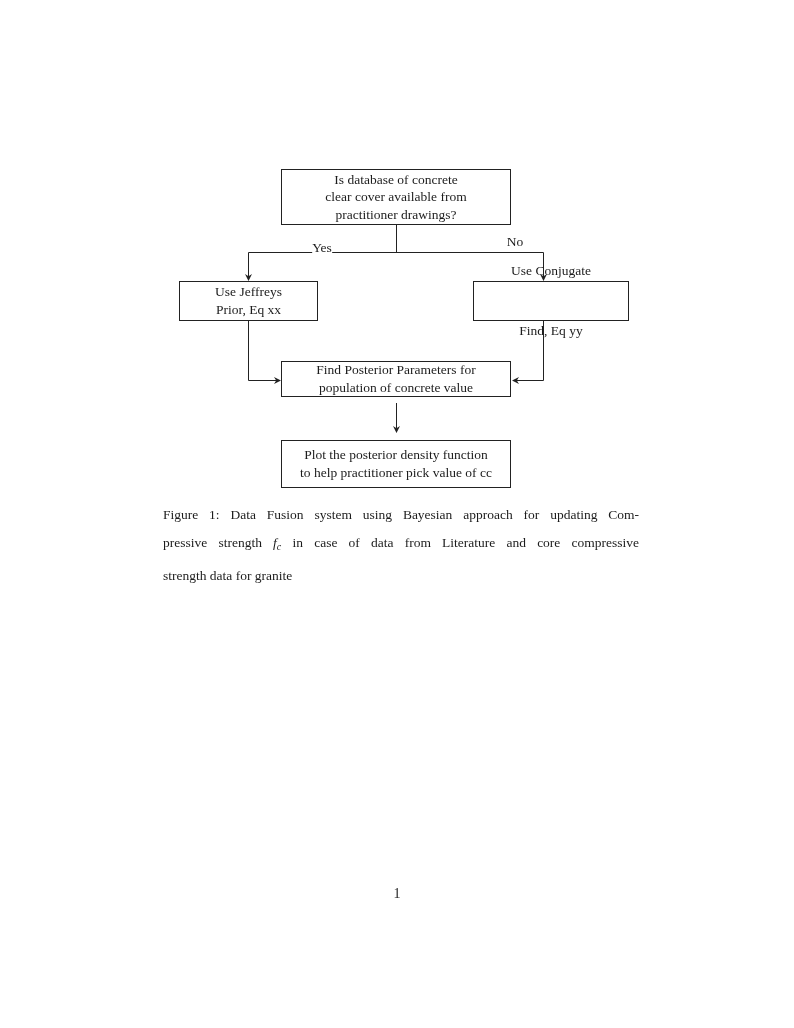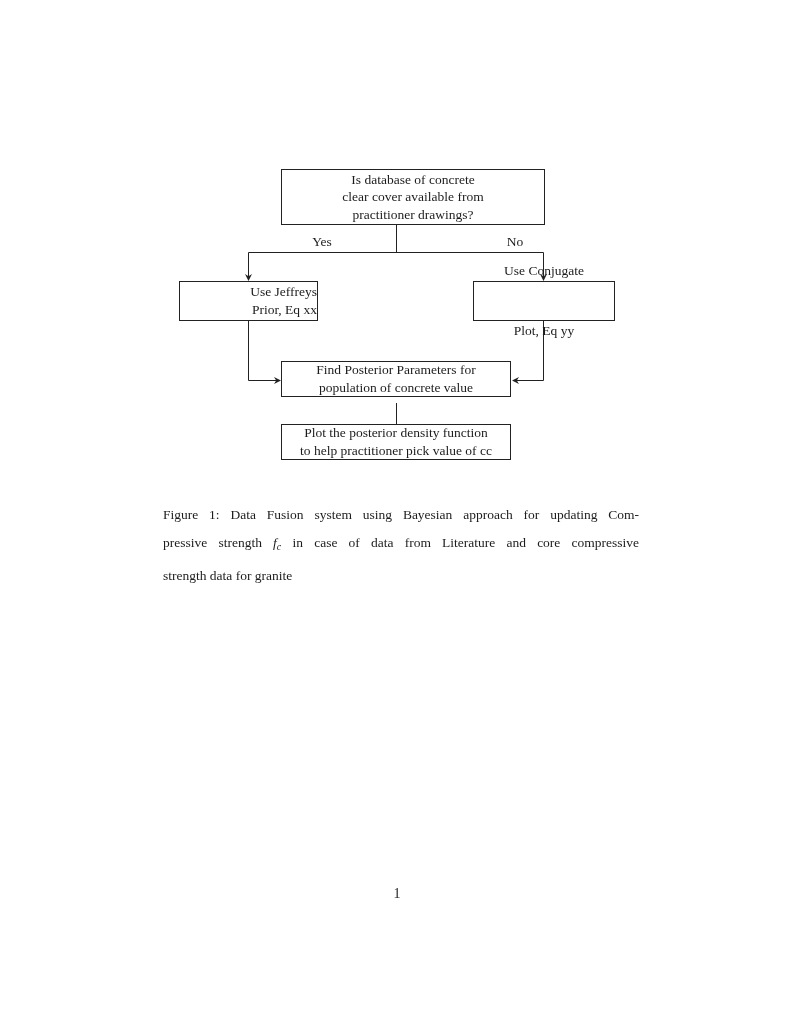--- a/index.html
+++ b/index.html
@@ -32,34 +32,34 @@
     background: #ffffff;
     display: flex;
     flex-direction: column;
     align-items: center;
     justify-content: center;
     text-align: center;
     font-size: 13.5px;
     line-height: 18px;
   }
   .node .nline { white-space: nowrap; }
-  .node-question  { left: 281px; top: 169px; width: 264px; height: 56px; line-height: 17.5px; }
-  .node-jeffreys  { left: 179px; top: 281px; width: 139px; height: 40px; align-items: flex-end; }
-  .node-conjugate { left: 473px; top: 281px; width: 142px; height: 40px; gap: 42px; }
+  .node-question  { left: 281px; top: 169px; width: 230px; height: 56px; line-height: 17.5px; }
+  .node-jeffreys  { left: 179px; top: 281px; width: 139px; height: 40px; }
+  .node-conjugate { left: 473px; top: 281px; width: 156px; height: 40px; gap: 42px; }
   .node-posterior { left: 281px; top: 361px; width: 230px; height: 36px; }
-  .node-plot      { left: 281px; top: 424px; width: 230px; height: 36px; }
+  .node-plot      { left: 281px; top: 440px; width: 230px; height: 48px; }
   .edge-label {
     position: absolute;
     font-size: 13.5px;
     line-height: 14px;
     transform: translateX(-50%);
     white-space: nowrap;
     background: #ffffff;
   }
-  .edge-label-yes { left: 322px; top: 235px; }
+  .edge-label-yes { left: 322px; top: 241px; }
   .edge-label-no  { left: 467px; top: 235px; margin-left: 48px; }
   .caption {
     position: absolute;
     left: 163px; top: 495px;
     width: 476px;
     font-size: 13.5px;
     line-height: 17.4px;
   }
   .cap-line { text-align: justify; text-align-last: justify; margin-top: 11px; }
   .cap-line.last { text-align: right; text-align-last: left; }
@@ -113,21 +113,21 @@
     <div class="edge-label edge-label-yes">Yes</div>
     <div class="edge-label edge-label-no">No</div>
 
     <div class="node node-jeffreys">
       <div class="nline">Use Jeffreys</div>
       <div class="nline">Prior, Eq xx</div>
     </div>
 
     <div class="node node-conjugate">
       <div class="nline">Use Conjugate</div>
-      <div class="nline">Plot, Eq yy</div>
+      <div class="nline">Find, Eq yy</div>
     </div>
 
     <div class="node node-posterior">
       <div class="nline">Find Posterior Parameters for</div>
       <div class="nline">population of concrete value</div>
     </div>
 
     <div class="node node-plot">
       <div class="nline">Plot the posterior density function</div>
       <div class="nline">to help practitioner pick value of cc</div>

